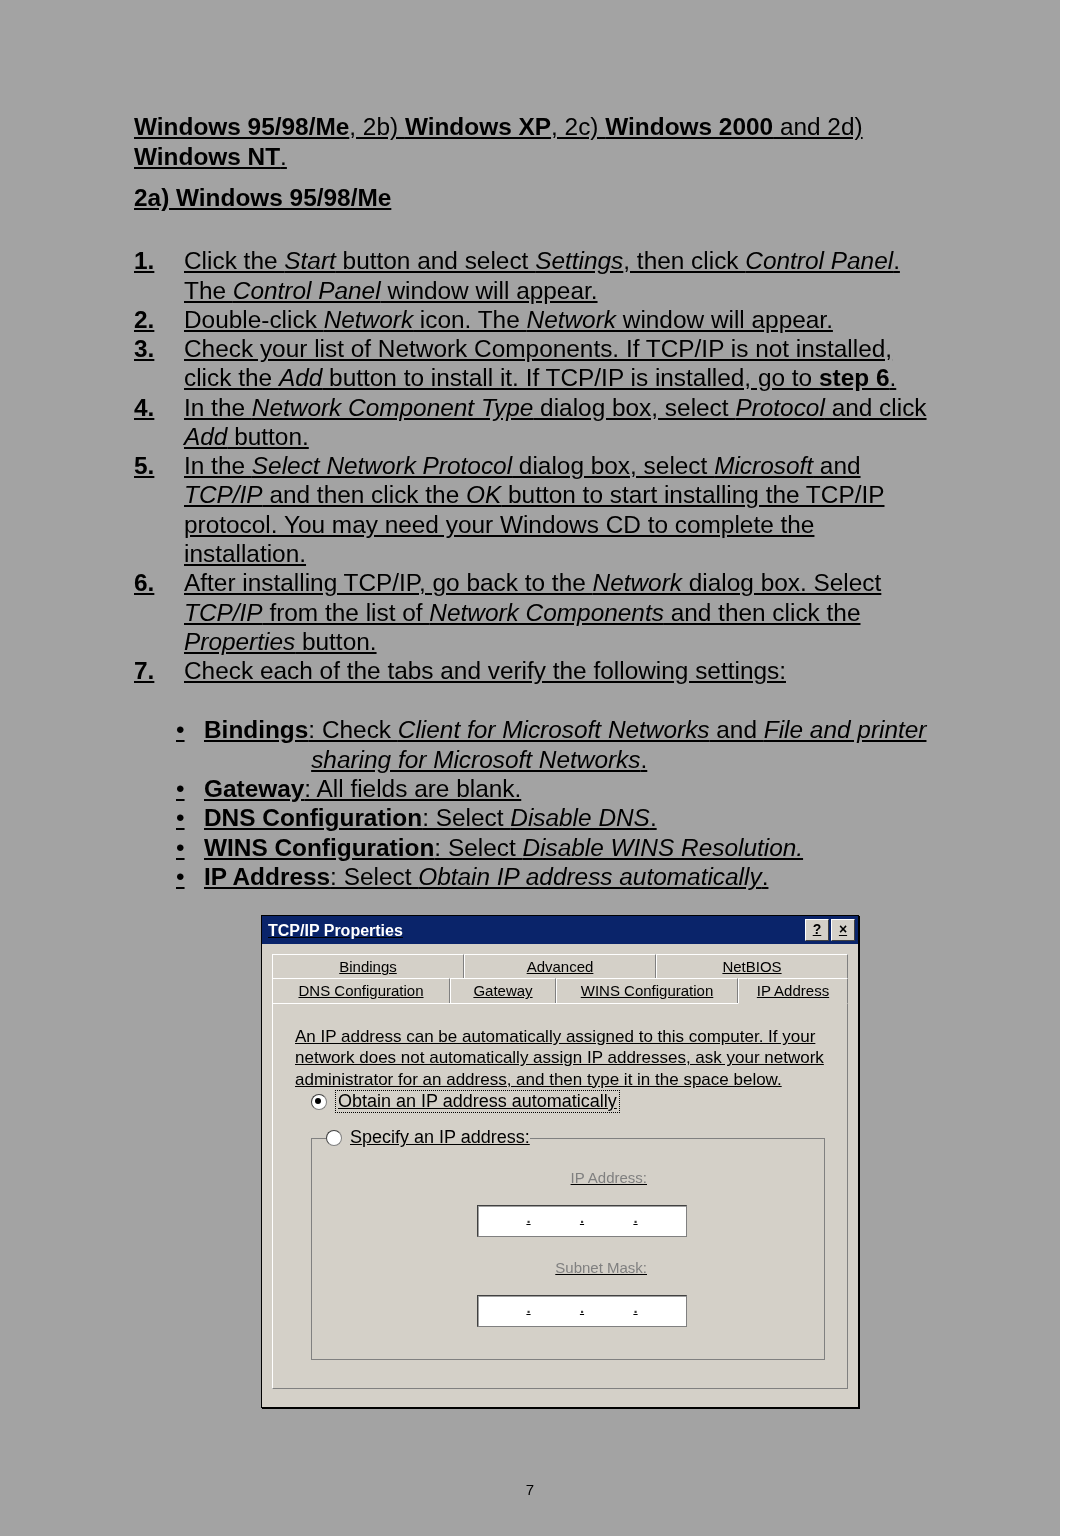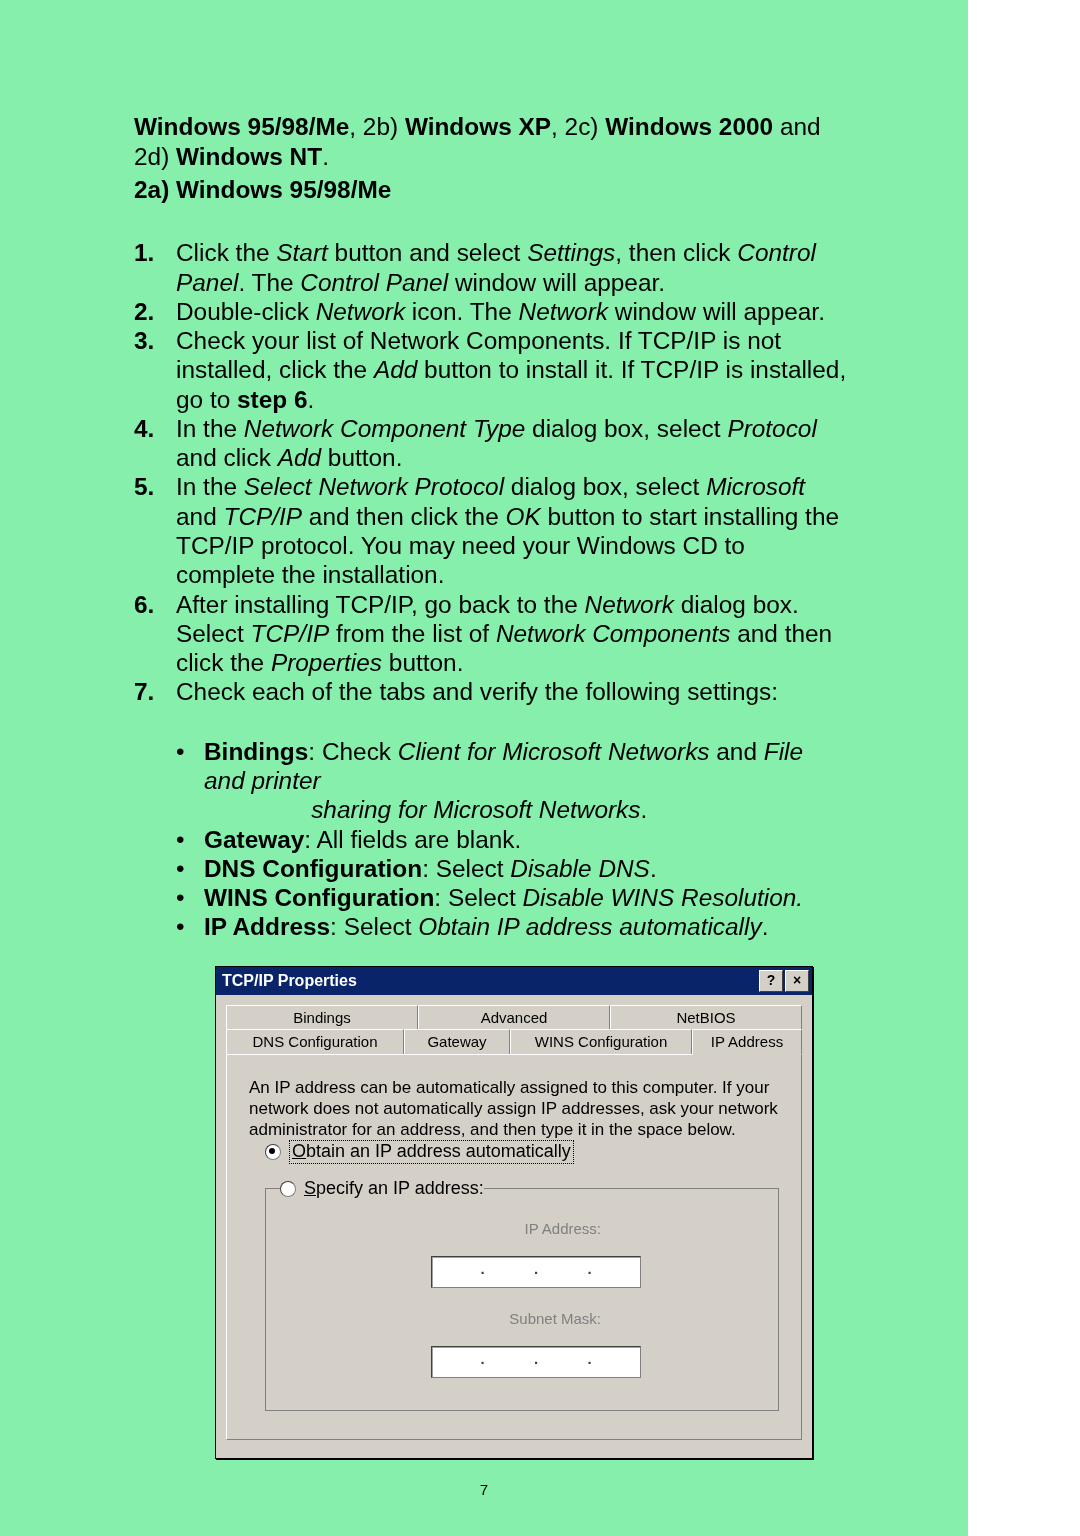--- a/index.html
+++ b/index.html
@@ -1,43 +1,44 @@
 <!DOCTYPE html>
 <html><head>
 <meta charset="utf-8">
 <style>
   html,body{margin:0;padding:0;background:#fff;}
   .page{
-    width:968px;
+    width:1060px;
     height:1536px;
-    background:#86efac;
+    background:#a3a3a3;
     position:relative;
     font-family:Arial,Helvetica,sans-serif;
     color:#000;
+    text-decoration:underline;
   }
   .content{
     padding:88px 118px 0 134px;
     font-size:24.4px;
     line-height:1.2;
   }
   .intro{font-weight:400;margin-bottom:4px;}
   .intro b{font-weight:700;}
-  .section-heading{font-weight:700;margin:4px 0 34px 0;}
+  .section-heading{font-weight:700;margin:12px 0 34px 0;}
   ol.steps{list-style:none;margin:0;padding:0;}
   ol.steps>li{
     display:flex;
     margin:0;
     padding:0 0 0 0;
   }
   ol.steps>li .num{
     width:42px;
     flex-shrink:0;
     font-weight:700;
   }
-  ol.steps>li .txt{flex:1;}
+  ol.steps>li .txt{flex:1;margin-left:8px;}
   .italic{font-style:italic;}
   ul.bullets{list-style:none;margin:30px 0 0 0;padding:0 0 0 42px;}
   ul.bullets>li{
     display:flex;
     margin:0;
     padding:0;
   }
   ul.bullets>li .dot{width:28px;flex-shrink:0;}
   ul.bullets>li .txt{flex:1;}
 

